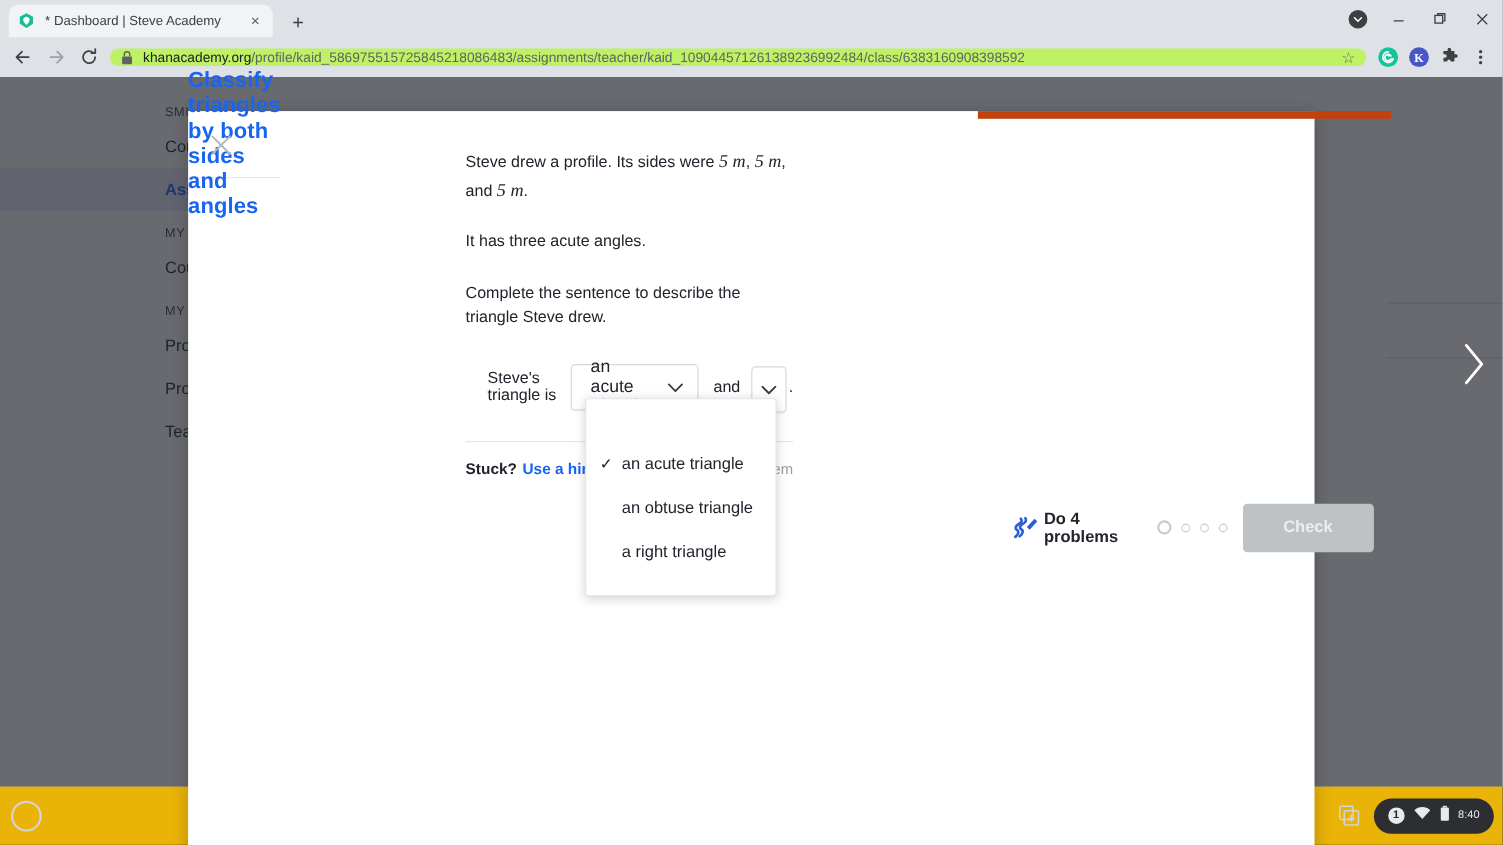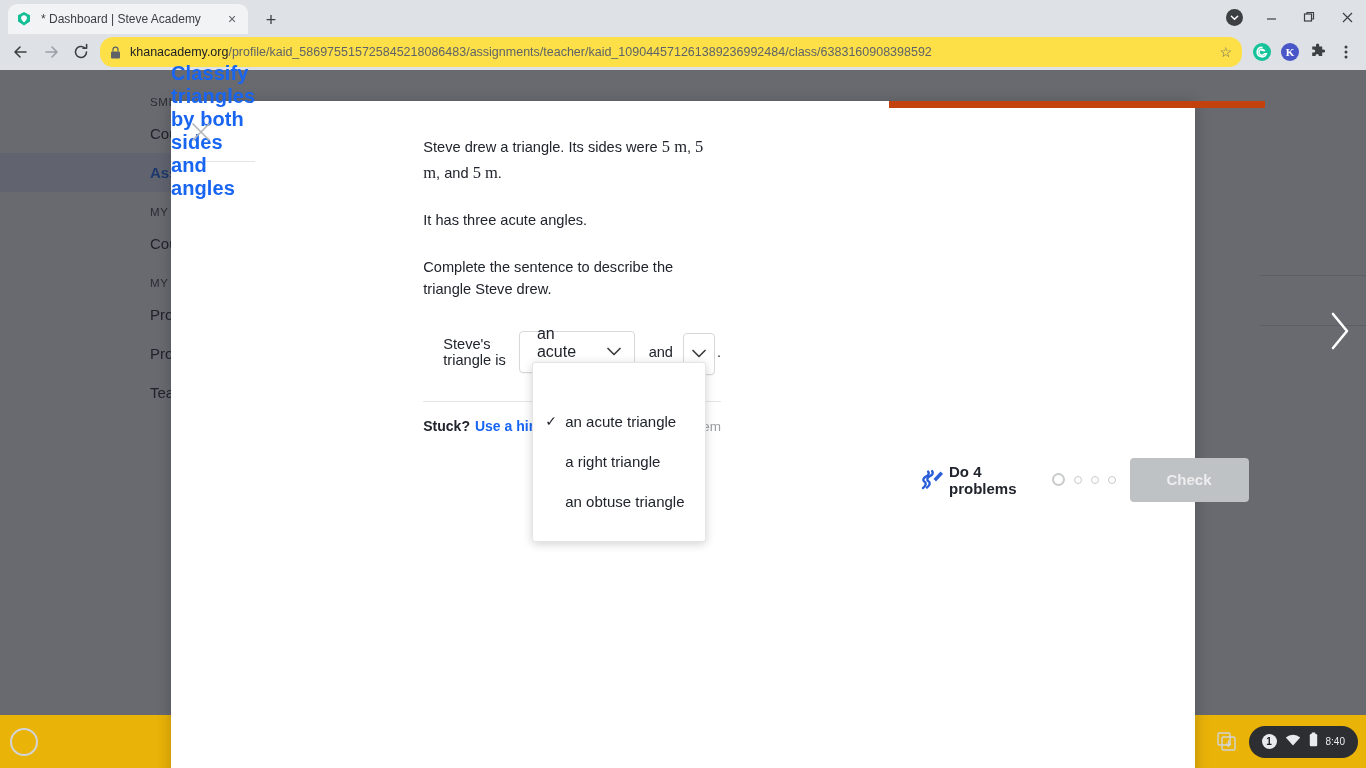--- a/index.html
+++ b/index.html
@@ -63,21 +63,21 @@
     position: relative; height: 36px; background: #dee1e6;
     display: flex; align-items: center; padding: 0 6px;
   }
   .nav-btn {
     width: 30px; height: 30px; display: flex; align-items: center;
     justify-content: center; color: #3c4043; cursor: pointer; border-radius: 50%;
     flex: 0 0 30px;
   }
   .nav-btn.disabled { color: #9aa0a6; }
   #omnibox {
-    flex: 1 1 auto; height: 30px; background: #fde047; border-radius: 13px;
+    flex: 1 1 auto; height: 16px; background: #bef264; border-radius: 13px;
     margin: 0 6px 0 4px; display: flex; align-items: center; padding: 0 10px;
     min-width: 0;
   }
   #omnibox .lock { margin-right: 9px; flex: 0 0 auto; display:flex; }
   #omnibox .url {
     font-size: 12.5px; color: #5f6368; white-space: nowrap;
     overflow: hidden; text-overflow: ellipsis;
   }
   #omnibox .url b { color: #202124; font-weight: normal; }
   #omnibox .star {
@@ -147,21 +147,21 @@
     position: absolute; left: 18px; top: 19px; width: 24px; height: 24px;
     color: #b4b7ba; cursor: pointer;
   }
   #modal-body {
     position: relative; flex: 1 1 auto; padding: 33px 168px 0 168px;
   }
   .q-line {
     font-size: 14.6px; color: #21242c; line-height: 1.55; margin-bottom: 24px;
   }
   .q-line.bold { font-weight: 400; }
-  .mathq { font-family: "Liberation Serif", serif; font-size: 16.5px; }
+  .mathq { font-family: "Liberation Serif", serif; font-size: 16.5px; font-style: italic; }
   #answer-row {
     display: flex; align-items: center; font-size: 14.6px; color: #21242c;
     margin-top: 28px; position: relative; margin-left: 20px;
   }
   .dd {
     position: relative; background: #fff; border: 1px solid #d6d8da;
     border-radius: 4px; display: flex; align-items: center;
     box-shadow: 0 1px 1px rgba(0,0,0,.04); cursor: pointer;
   }
   #dd1 {
@@ -393,21 +393,21 @@
     <div id="modal-header">
       <div id="modal-close">
         <svg width="24" height="24" viewBox="0 0 24 24">
             <path d="M4 4 L20 20 M20 4 L4 20" stroke="#b4b7ba" stroke-width="1.7" stroke-linecap="round"></path>
           </svg>
       </div>
       <div id="modal-title">Classify triangles by both sides and angles</div>
     </div>
 
     <div id="modal-body">
-      <div class="q-line"><span>Steve drew a triangle. Its sides were </span><span class="mathq">5 m</span><span>, </span><span class="mathq">5 m</span><span>, and </span><span class="mathq">5 m</span><span>.</span></div>
+      <div class="q-line"><span>Steve drew a profile. Its sides were </span><span class="mathq">5 m</span><span>, </span><span class="mathq">5 m</span><span>, and </span><span class="mathq">5 m</span><span>.</span></div>
 
       <div class="q-line">It has three acute angles.</div>
       <div class="q-line bold">Complete the sentence to describe the triangle Steve drew.</div>
 
       <div id="answer-row">
         <span>Steve's triangle is</span>
 
         <div class="dd" id="dd1">
           <span class="dd-value">an acute triangle</span>
           <span class="chev">
@@ -431,25 +431,25 @@
         <span class="period">.</span>
       </div>
 
       <div id="dd-menu">
         <div class="dd-opt">
           <span class="tick">✓</span>
           <span>an acute triangle</span>
         </div>
         <div class="dd-opt">
           <span class="tick"></span>
-          <span>a right triangle</span>
+          <span>an obtuse triangle</span>
         </div>
         <div class="dd-opt">
           <span class="tick"></span>
-          <span>an obtuse triangle</span>
+          <span>a right triangle</span>
         </div>
       </div>
 
       <div id="hint-rule"></div>
 
       <div id="hint-row">
         <div>
           <span id="stuck">Stuck?</span><span id="hint-link">Use a hint</span>
         </div>
         <div id="report">Steve a problem</div>

